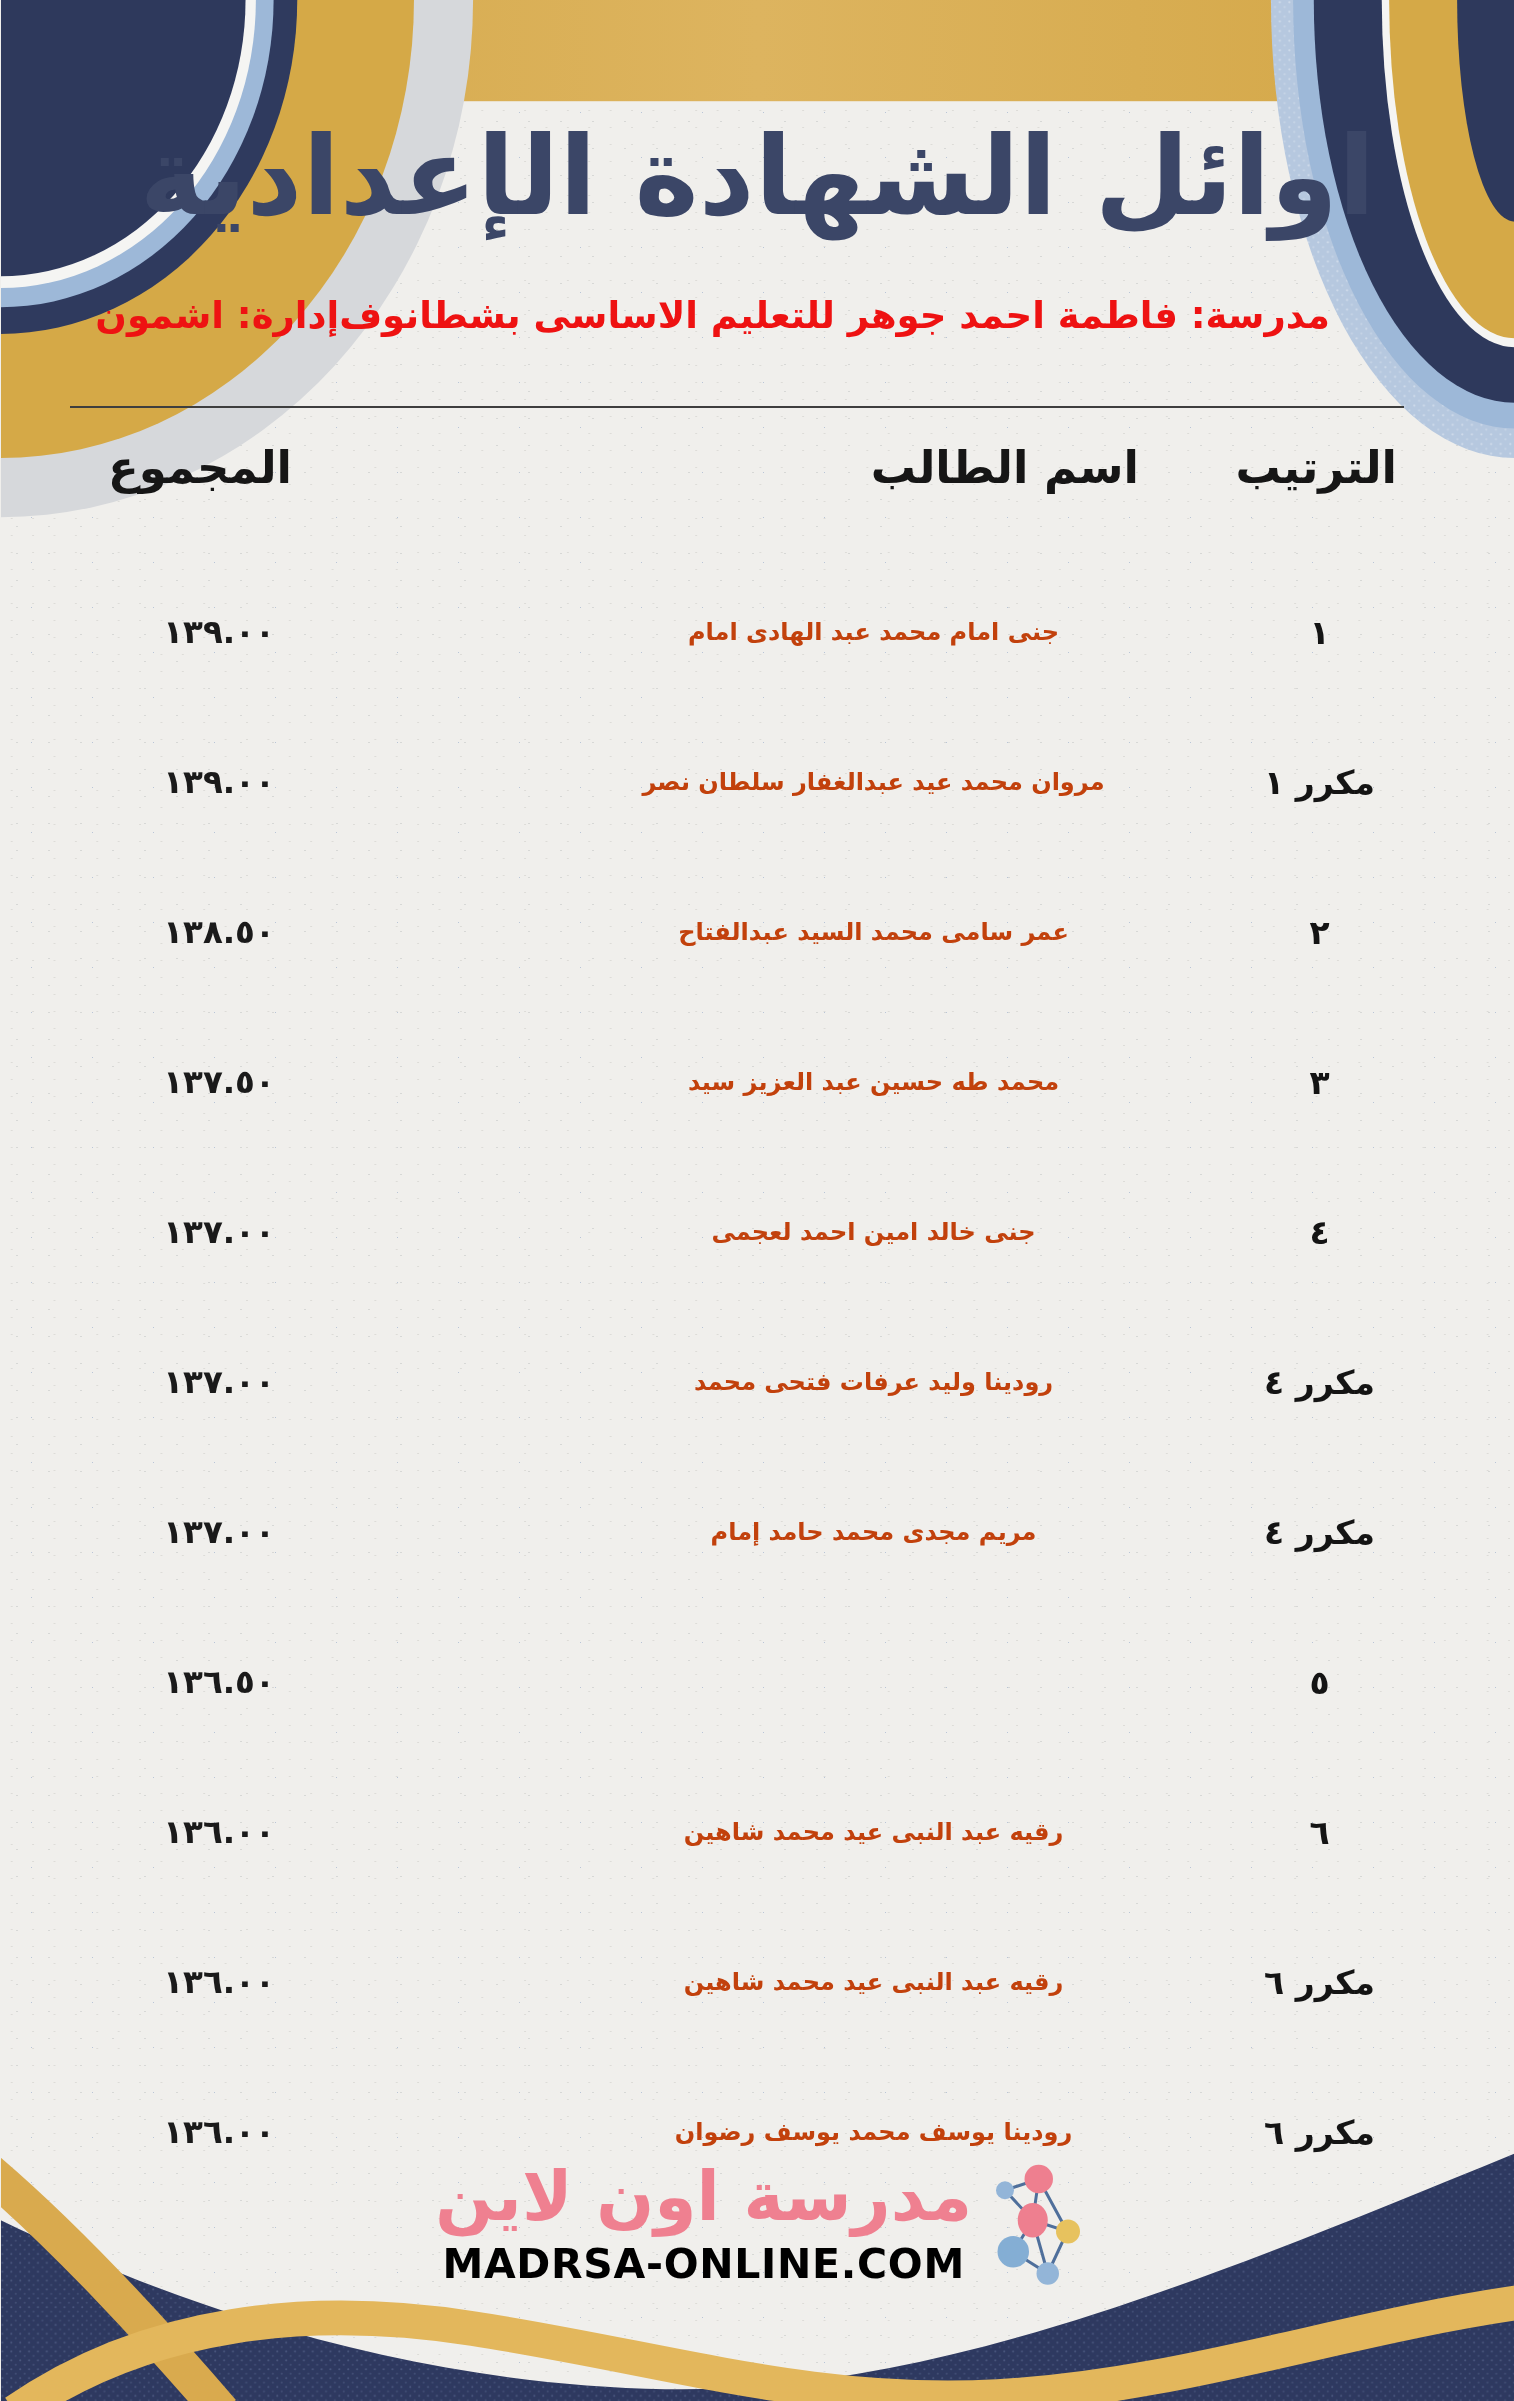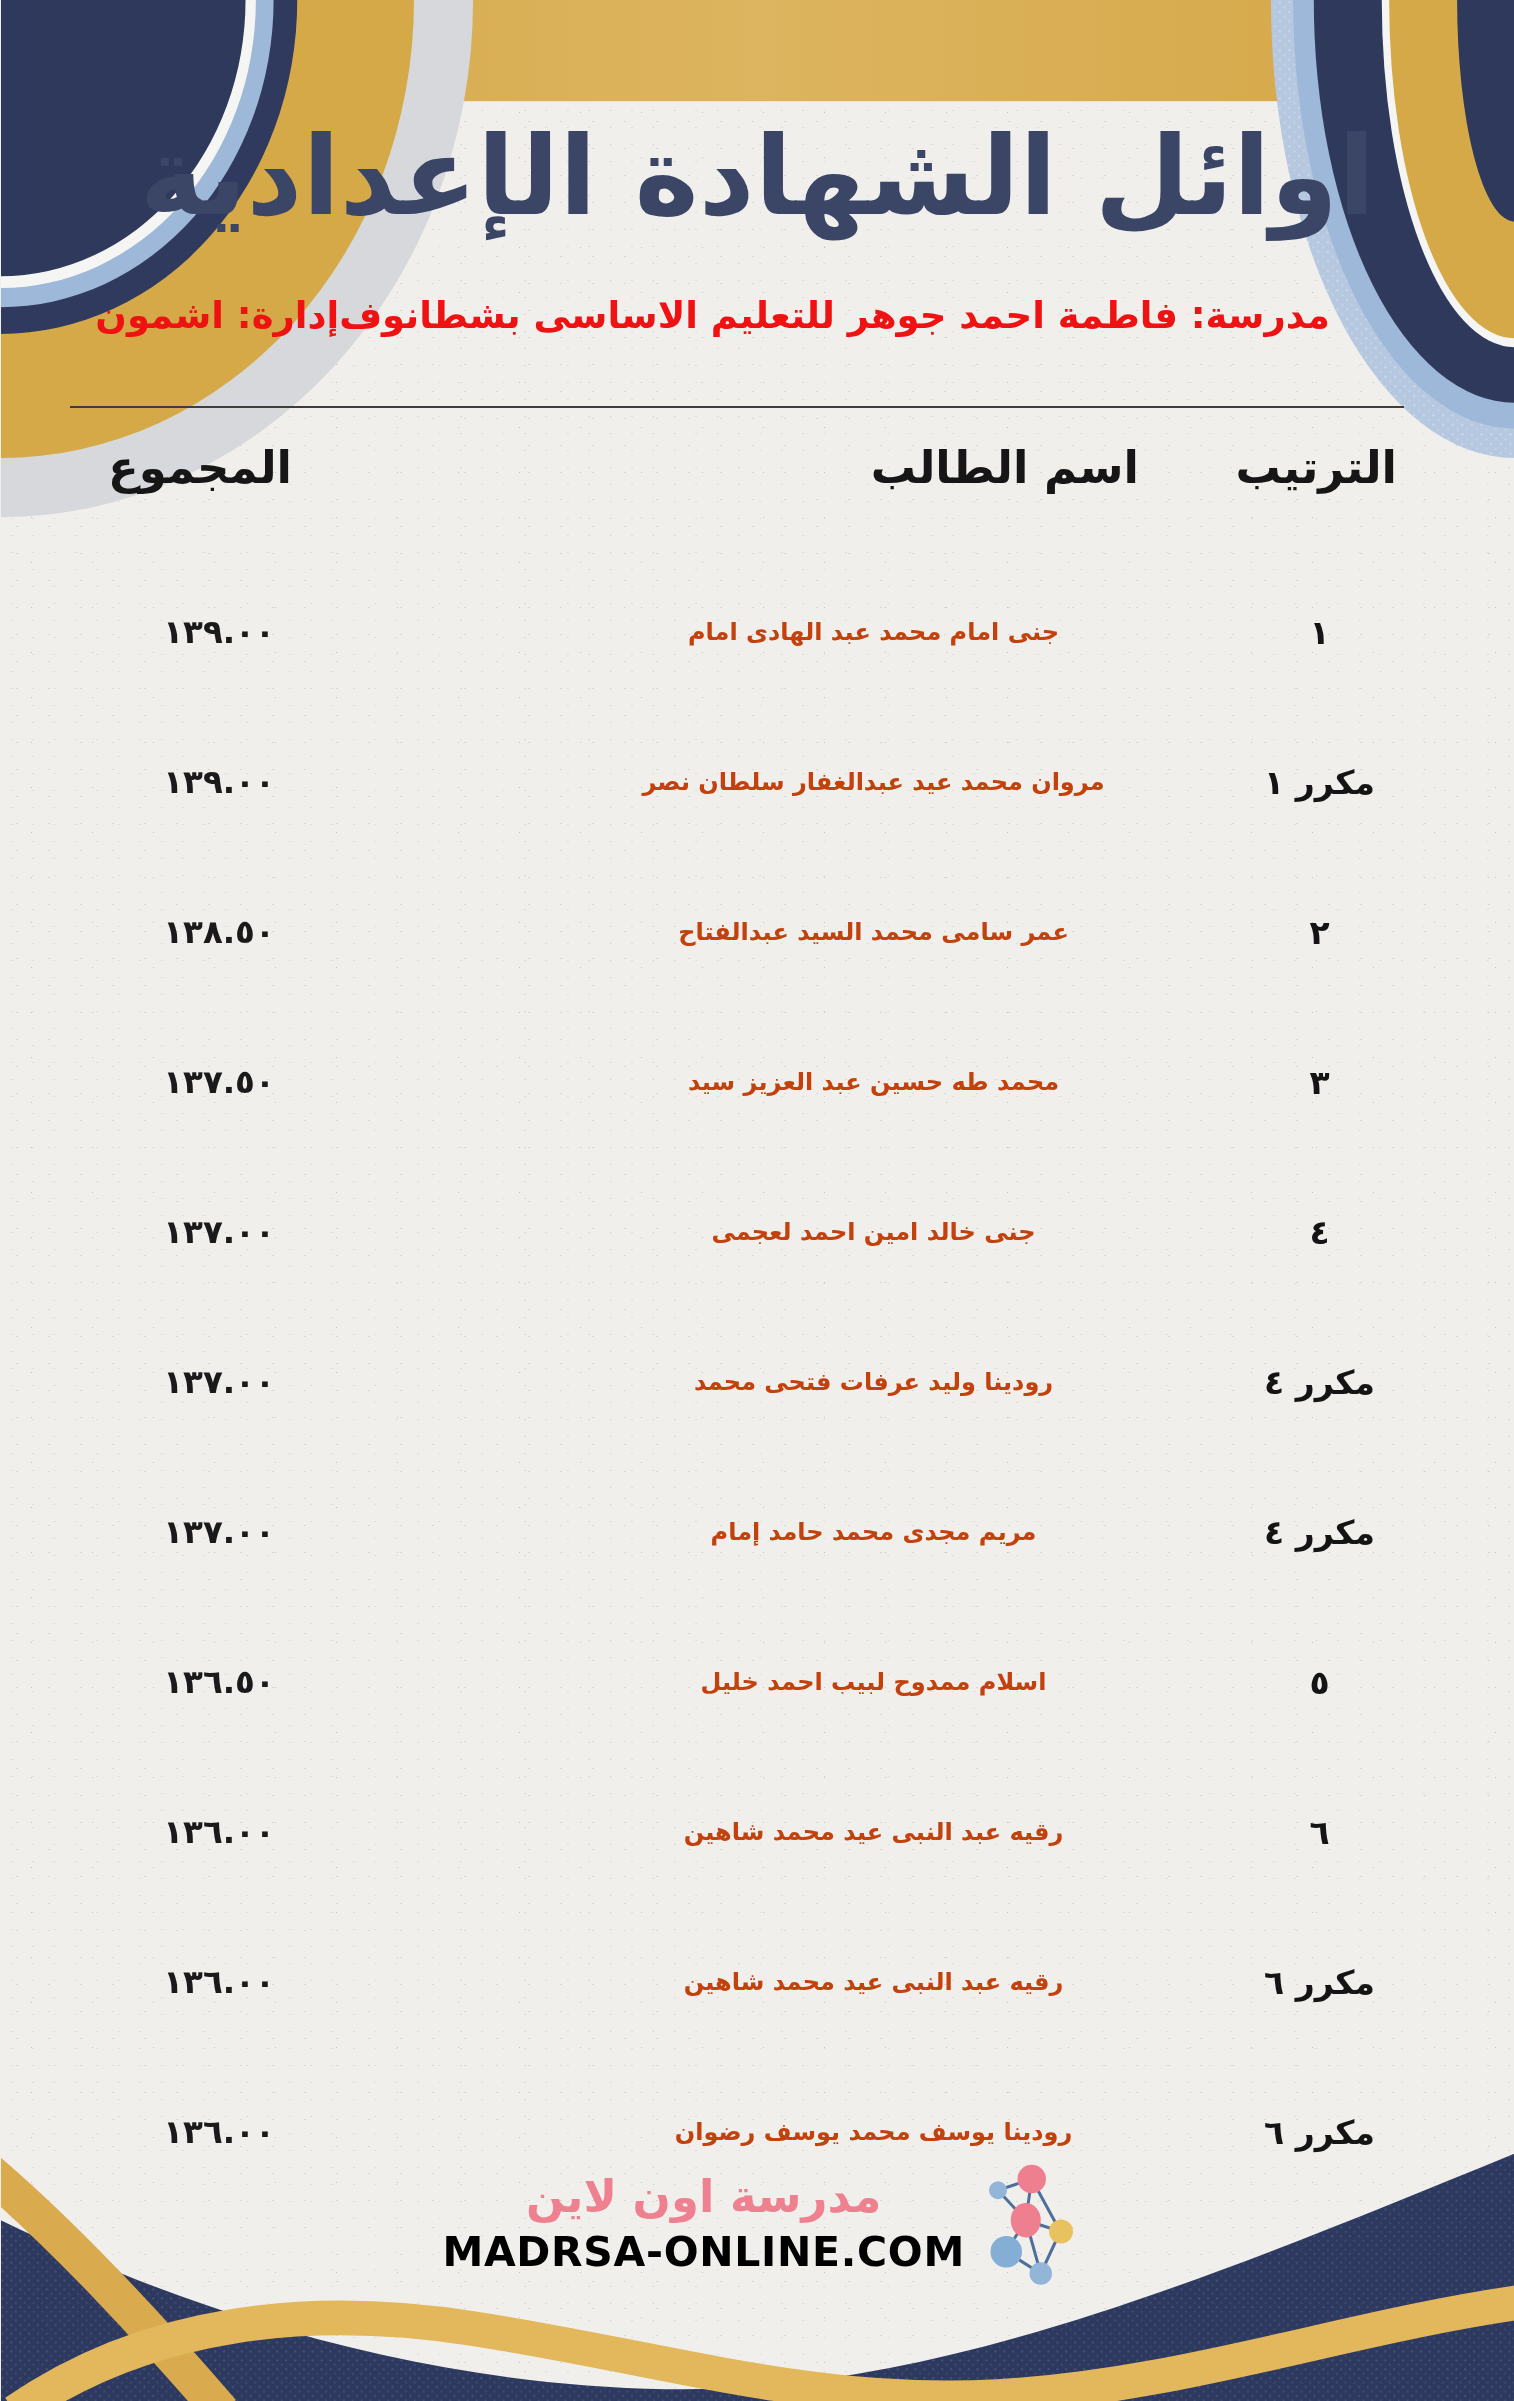--- a/index.html
+++ b/index.html
@@ -42,21 +42,21 @@
   .cell-rank{right:118px;width:155px;text-align:center;font-size:33px;font-weight:bold;color:#141414;white-space:nowrap;}
   .cell-name{left:504px;width:739px;text-align:center;font-size:24px;font-weight:bold;color:#c2410c;white-space:nowrap;}
   .cell-total{left:108px;width:222px;text-align:center;direction:ltr;font-size:32.5px;font-weight:bold;color:#1a1a1a;}
 
   .footer-logo{
     position:absolute;top:2159px;left:0;right:0;
     display:flex;flex-direction:row;justify-content:center;align-items:center;gap:17.7px;
     direction:ltr;z-index:1;
   }
   .logo-text{text-align:center;}
-  .logo-ar{font-size:45px;font-weight:bold;color:#ef8090;line-height:1.1;}
+  .logo-ar{font-size:68px;font-weight:bold;color:#ef8090;line-height:1.1;}
   .logo-en{font-size:41px;font-weight:bold;color:#000000;letter-spacing:0.7px;margin-top:5.9px;}
 </style>
 </head>
 <body>
 
 <svg class="decor" viewBox="0 0 2050 3250" aria-hidden="true">
   <defs>
     <pattern id="dotsLight" width="13" height="13" patternUnits="userSpaceOnUse">
       <circle cx="3" cy="3" r="1.5" fill="#ffffff" opacity="0.35"></circle>
       <circle cx="9.5" cy="9.5" r="1.5" fill="#ffffff" opacity="0.22"></circle>
@@ -156,21 +156,20 @@
       </div>
 
       <div class="row">
         <span class="cell cell-rank">مكرر ٤</span>
         <span class="cell cell-name">مريم مجدى محمد حامد إمام</span>
         <span class="cell cell-total">١٣٧.٠٠</span>
       </div>
 
       <div class="row">
         <span class="cell cell-rank">٥</span>
-        <span class="cell cell-name">اسلام ممدوح لبيب احمد خليل</span>
         <span class="cell cell-total">١٣٦.٥٠</span>
       </div>
 
       <div class="row">
         <span class="cell cell-rank">٦</span>
         <span class="cell cell-name">رقيه عبد النبى عيد محمد شاهين</span>
         <span class="cell cell-total">١٣٦.٠٠</span>
       </div>
 
       <div class="row">

